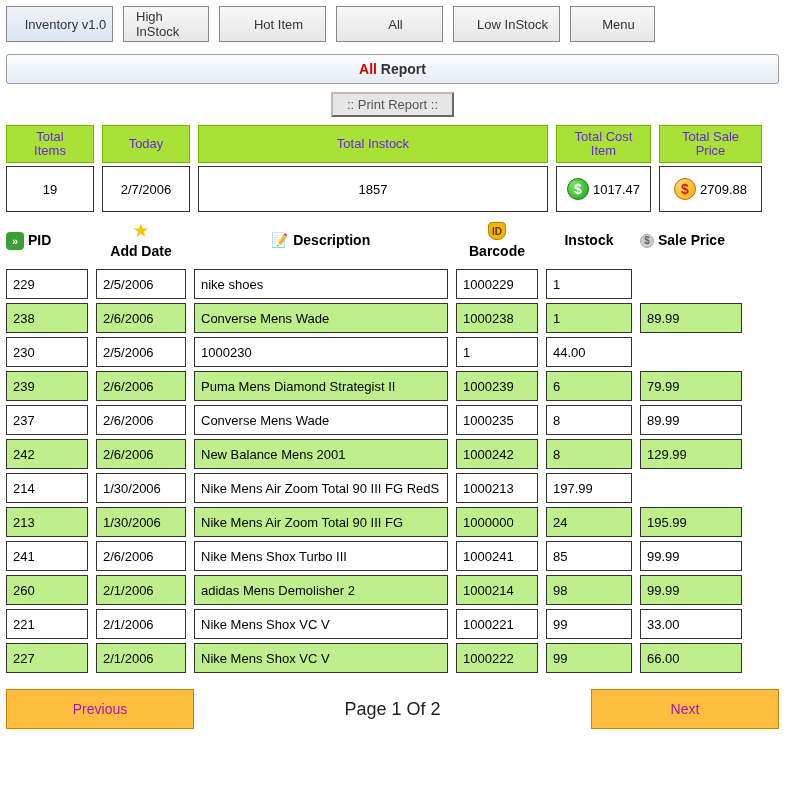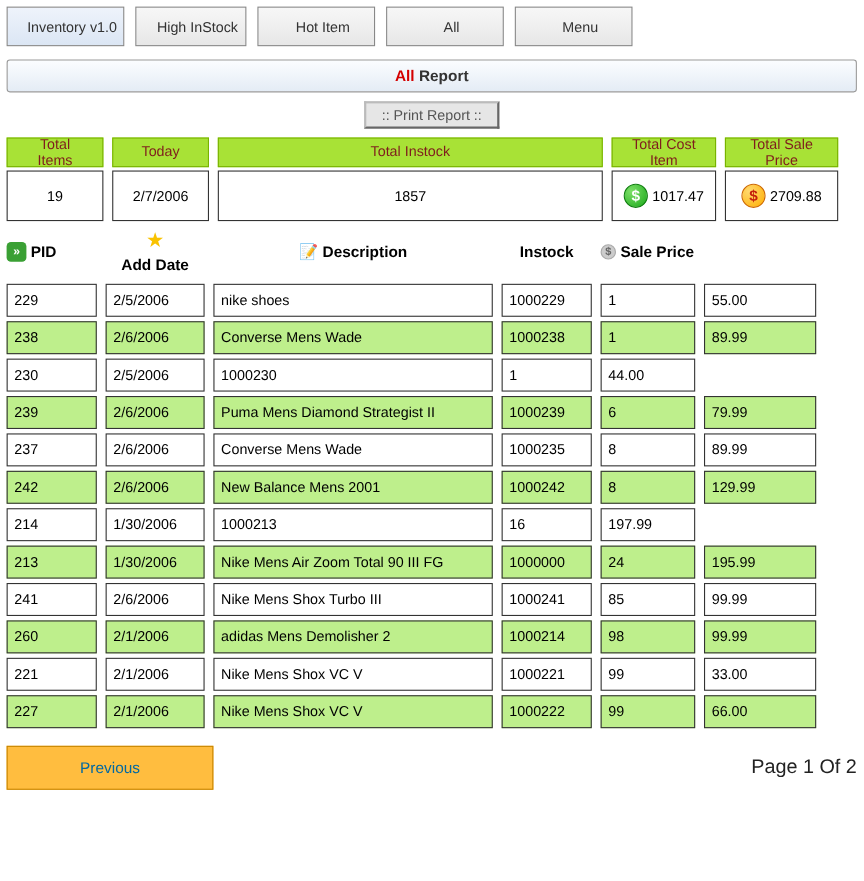--- a/index.html
+++ b/index.html
@@ -18,21 +18,21 @@
     height: 36px;
     display: flex; align-items: center; justify-content: center;
     cursor: pointer;
     font-size: 13px;
     color: #333;
     flex: 0 0 auto;
     padding-left: 12px;
   }
   .tab-btn.active { background: linear-gradient(#eef3fb,#dbe6f4); }
   .tab-btn:nth-child(1){width:107px;}
-  .tab-btn:nth-child(2){width:101px;}
+  .tab-btn:nth-child(2){width:86px;}
   .tab-btn:nth-child(3){width:107px;}
   .tab-btn:nth-child(4){width:107px;}
   .tab-btn:nth-child(5){width:107px;}
   .tab-btn:nth-child(6){width:85px;}
 
   .report-bar {
     border: 1px solid #999;
     border-radius: 3px;
     background: linear-gradient(#fbfdff,#e4ecf5);
     text-align: center;
@@ -52,26 +52,26 @@
     padding: 3px 14px;
     font-size: 13px;
     color: #555;
     cursor: pointer;
   }
 
   .summary-row { display: grid; grid-template-columns: 88px 88px 350px 95px 103px; gap: 8px; margin-bottom: 3px; }
   .sum-head {
     border: 1px solid #78b300;
     background: #a8e236;
-    color: #7f1d1d;
+    color: #6d28d9;
     font-weight: normal;
     font-size: 13px;
     text-align: center;
     padding: 4px 12px;
-    height: 27px;
+    height: 38px;
     display:flex;align-items:center;justify-content:center;
     line-height:1.1;
   }
   .sum-val {
     border: 1px solid #333;
     background: #fff;
     text-align: center;
     height: 46px;
     display:flex;align-items:center;justify-content:center;
     font-size:13px;
@@ -112,34 +112,35 @@
     min-height:30px;
     display:flex;align-items:center;
   }
   .data-row.alt .cell { background:#beef8c; }
 
   .pager-row { display:flex; justify-content:space-between; align-items:center; margin-top:16px; }
   .page-btn {
     width:188px;height:40px;
     border:1px solid #c88500;
     background:#ffbd3f;
-    color:#0369a1;
+    color:#a21caf;
     display:flex;align-items:center;justify-content:center;
     cursor:pointer;font-size:14px;
   }
   .page-label { font-size:18px; font-weight:normal; color:#222;}
 </style>
 </head>
 <body>
 
 <div class="tab-row">
   <div class="tab-btn active">Inventory v1.0</div>
   <div class="tab-btn">High InStock</div>
   <div class="tab-btn">Hot Item</div>
   <div class="tab-btn">All</div>
+  <div class="tab-btn">Low InStock</div>
   <div class="tab-btn">Menu</div>
 </div>
 
 <div class="report-bar">
   <span class="r1">All</span>
   <span class="r2"> </span>
   <span class="r2">Report</span>
 </div>
 
 <div class="print-row">
@@ -174,37 +175,40 @@
     <span>PID</span>
   </div>
   <div class="col-head center">
     <span class="ico-star">★</span>
     <span>Add Date</span>
   </div>
   <div class="col-head row" style="justify-content:center">
     <span class="ico-desc">📝</span>
     <span>Description</span>
   </div>
+  <div class="col-head center">
+    <span class="ico-bar">ID</span>
+    <span>Barcode</span>
+  </div>
   <div class="col-head row" style="justify-content:center">
     <span>Instock</span>
   </div>
   <div class="col-head row">
     <span class="ico-sp">$</span>
     <span>Sale Price</span>
   </div>
 </div>
 
 <div id="rows-container">
     <div class="data-row">
       <div class="cell">229</div>
       <div class="cell">2/5/2006</div>
       <div class="cell">nike shoes</div>
       <div class="cell">1000229</div>
       <div class="cell">1</div>
-      <div class="cell">55.00</div>
     </div>
     <div class="data-row alt">
       <div class="cell">238</div>
       <div class="cell">2/6/2006</div>
       <div class="cell">Converse Mens Wade</div>
       <div class="cell">1000238</div>
       <div class="cell">1</div>
       <div class="cell">89.99</div>
     </div>
     <div class="data-row">
@@ -234,22 +238,22 @@
       <div class="cell">242</div>
       <div class="cell">2/6/2006</div>
       <div class="cell">New Balance Mens 2001</div>
       <div class="cell">1000242</div>
       <div class="cell">8</div>
       <div class="cell">129.99</div>
     </div>
     <div class="data-row">
       <div class="cell">214</div>
       <div class="cell">1/30/2006</div>
+      <div class="cell">Nike Mens Air Zoom Total 90 III FG RedS</div>
       <div class="cell">1000213</div>
-      <div class="cell">16</div>
       <div class="cell">197.99</div>
     </div>
     <div class="data-row alt">
       <div class="cell">213</div>
       <div class="cell">1/30/2006</div>
       <div class="cell">Nike Mens Air Zoom Total 90 III FG</div>
       <div class="cell">1000000</div>
       <div class="cell">24</div>
       <div class="cell">195.99</div>
     </div>
@@ -283,13 +287,14 @@
       <div class="cell">Nike Mens Shox VC V</div>
       <div class="cell">1000222</div>
       <div class="cell">99</div>
       <div class="cell">66.00</div>
     </div>
   </div>
 
 <div class="pager-row">
   <div class="page-btn">Previous</div>
   <div class="page-label">Page 1 Of 2</div>
+  <div class="page-btn">Next</div>
 </div>
 
 </body></html>

